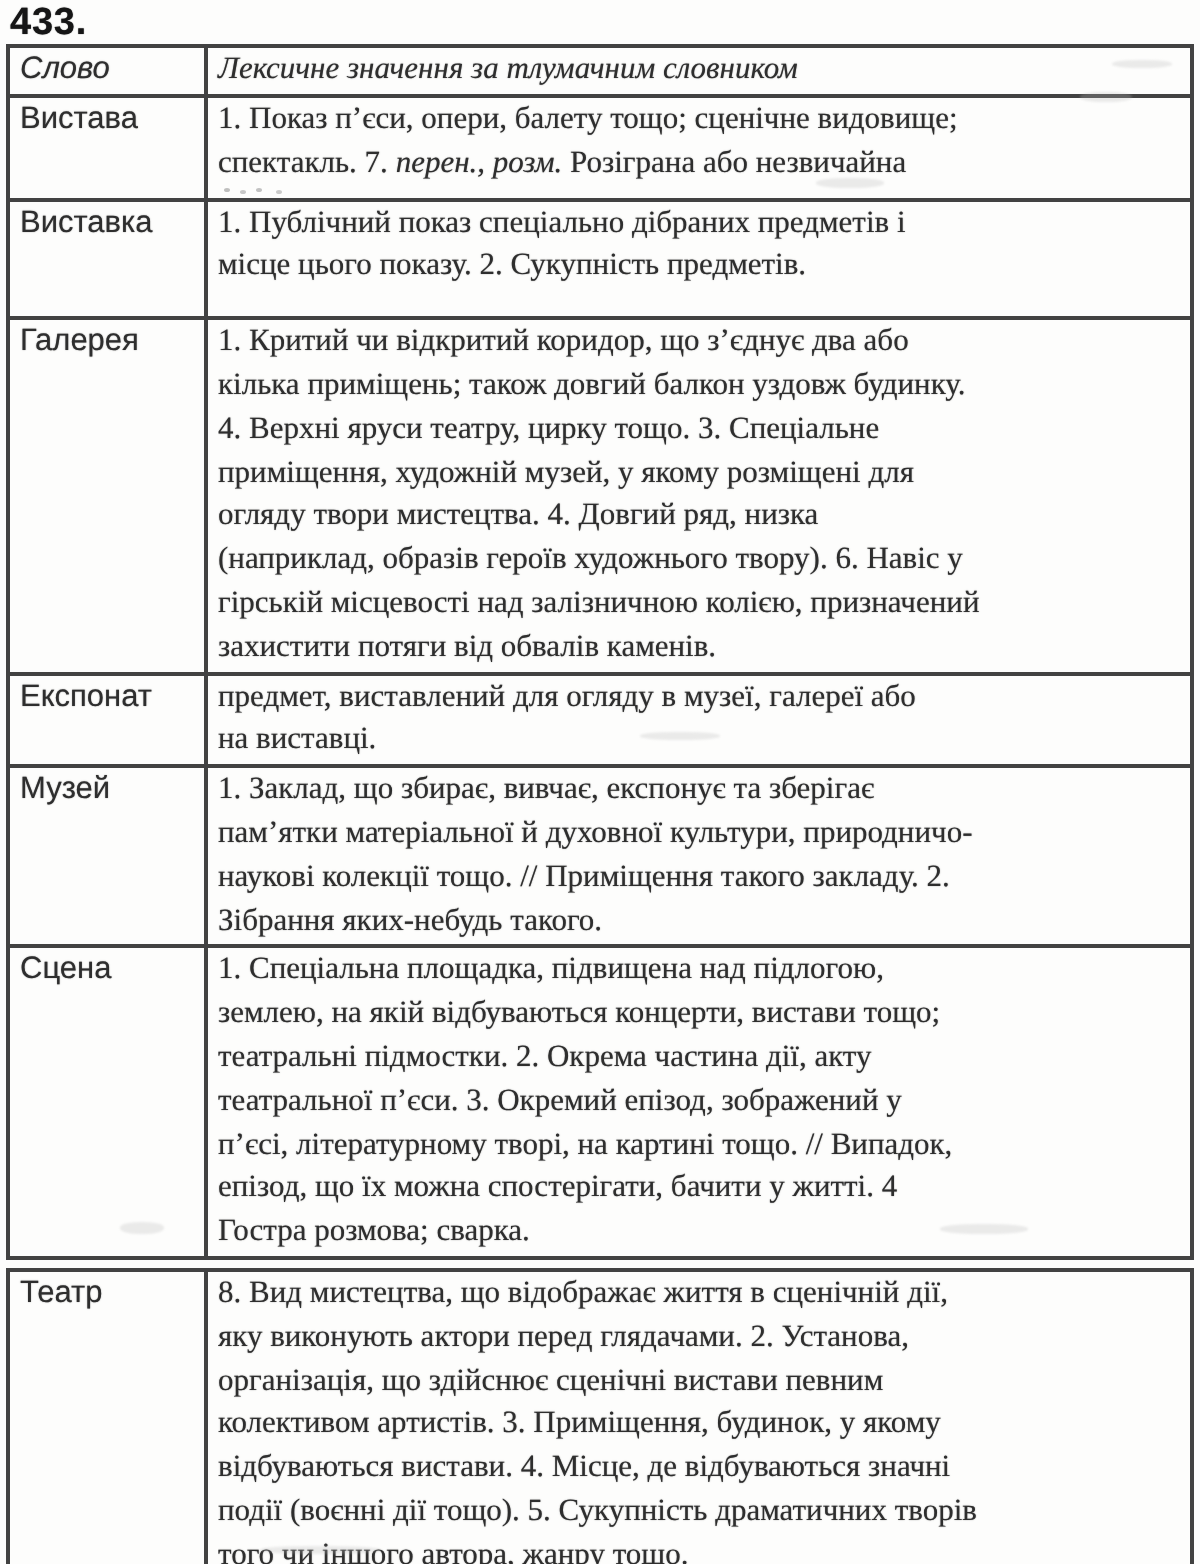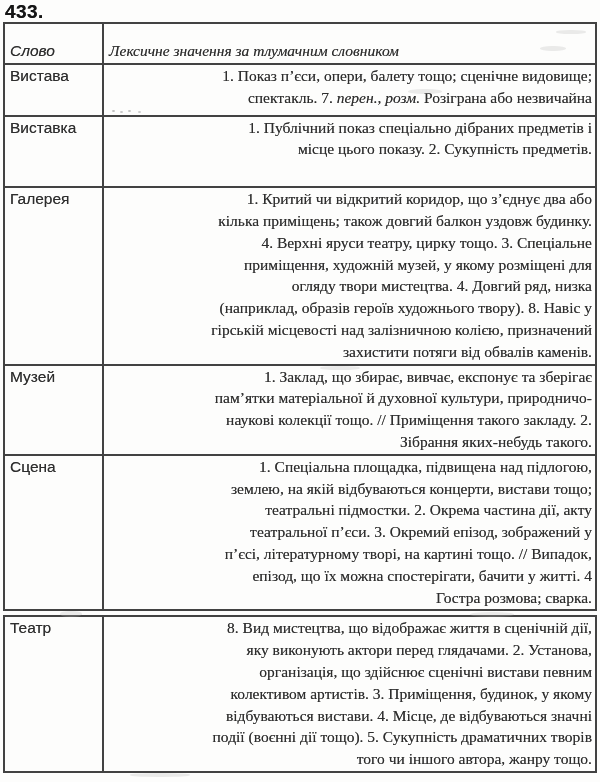--- a/index.html
+++ b/index.html
@@ -23,28 +23,28 @@
   th,td{
     border-left:2px solid #424242;
     border-top:2px solid #424242;
     vertical-align:top;text-align:left;font-weight:normal;
     padding:0 3px 1px 5px;
     font-size:15.5px;line-height:21.8px;
     text-shadow:0 0 .6px rgba(75,75,75,.75);
     overflow:hidden;
   }
   th:last-child,td:last-child{border-right:2px solid #424242;font-family:Liberation Serif, serif;}
-  thead th{font-style:italic;height:22px;padding-top:16px;}
+  thead th{font-style:italic;height:22px;padding-top:0;}
   tbody tr:last-child td{border-bottom:2px solid #424242;}
-  tbody tr:nth-child(2) td{padding-bottom:26px;}   
+  tbody tr:nth-child(2) td{padding-bottom:14px;}   
   tr.spacer td{
     border-left:none;border-right:none;border-top:2px solid #424242;
     height:4px;padding:0;background:transparent;
   }
-  .line{white-space:nowrap;overflow:hidden;text-align:right;}
+  .line{white-space:nowrap;overflow:hidden;}
   .line i{font-style:italic;}
   
   .clip-dots{height:5px;position:relative;overflow:hidden;opacity:.55;}
   .clip-dots::before{
     content:"";position:absolute;left:3px;top:1px;width:3px;height:2px;
     background:#8d8d8d;border-radius:50%;
     box-shadow:8px 1px 0 #9c9c9c,16px 0 0 #939393,26px 1px 0 #a3a3a3;
   }
   
   .smudge{position:absolute;background:#b5b5b5;opacity:.26;border-radius:45%;filter:blur(.6px);}
@@ -89,23 +89,30 @@
         </td>
       </tr>
       <tr>
         <td>Галерея</td>
         <td>
           <div class="line"><span>1. Критий чи відкритий коридор, що з’єднує два або</span></div>
           <div class="line"><span>кілька приміщень; також довгий балкон уздовж будинку.</span></div>
           <div class="line"><span>4. Верхні яруси театру, цирку тощо. 3. Спеціальне</span></div>
           <div class="line"><span>приміщення, художній музей, у якому розміщені для</span></div>
           <div class="line"><span>огляду твори мистецтва. 4. Довгий ряд, низка</span></div>
-          <div class="line"><span>(наприклад, образів героїв художнього твору). 8. Навіс у</span></div>
+          <div class="line"><span>(наприклад, образів героїв художнього твору). 6. Навіс у</span></div>
           <div class="line"><span>гірській місцевості над залізничною колією, призначений</span></div>
           <div class="line"><span>захистити потяги від обвалів каменів.</span></div>
+        </td>
+      </tr>
+      <tr>
+        <td>Експонат</td>
+        <td>
+          <div class="line"><span>предмет, виставлений для огляду в музеї, галереї або</span></div>
+          <div class="line"><span>на виставці.</span></div>
         </td>
       </tr>
       <tr>
         <td>Музей</td>
         <td>
           <div class="line"><span>1. Заклад, що збирає, вивчає, експонує та зберігає</span></div>
           <div class="line"><span>пам’ятки матеріальної й духовної культури, природничо-</span></div>
           <div class="line"><span>наукові колекції тощо. // Приміщення такого закладу. 2.</span></div>
           <div class="line"><span>Зібрання яких-небудь такого.</span></div>
         </td>

